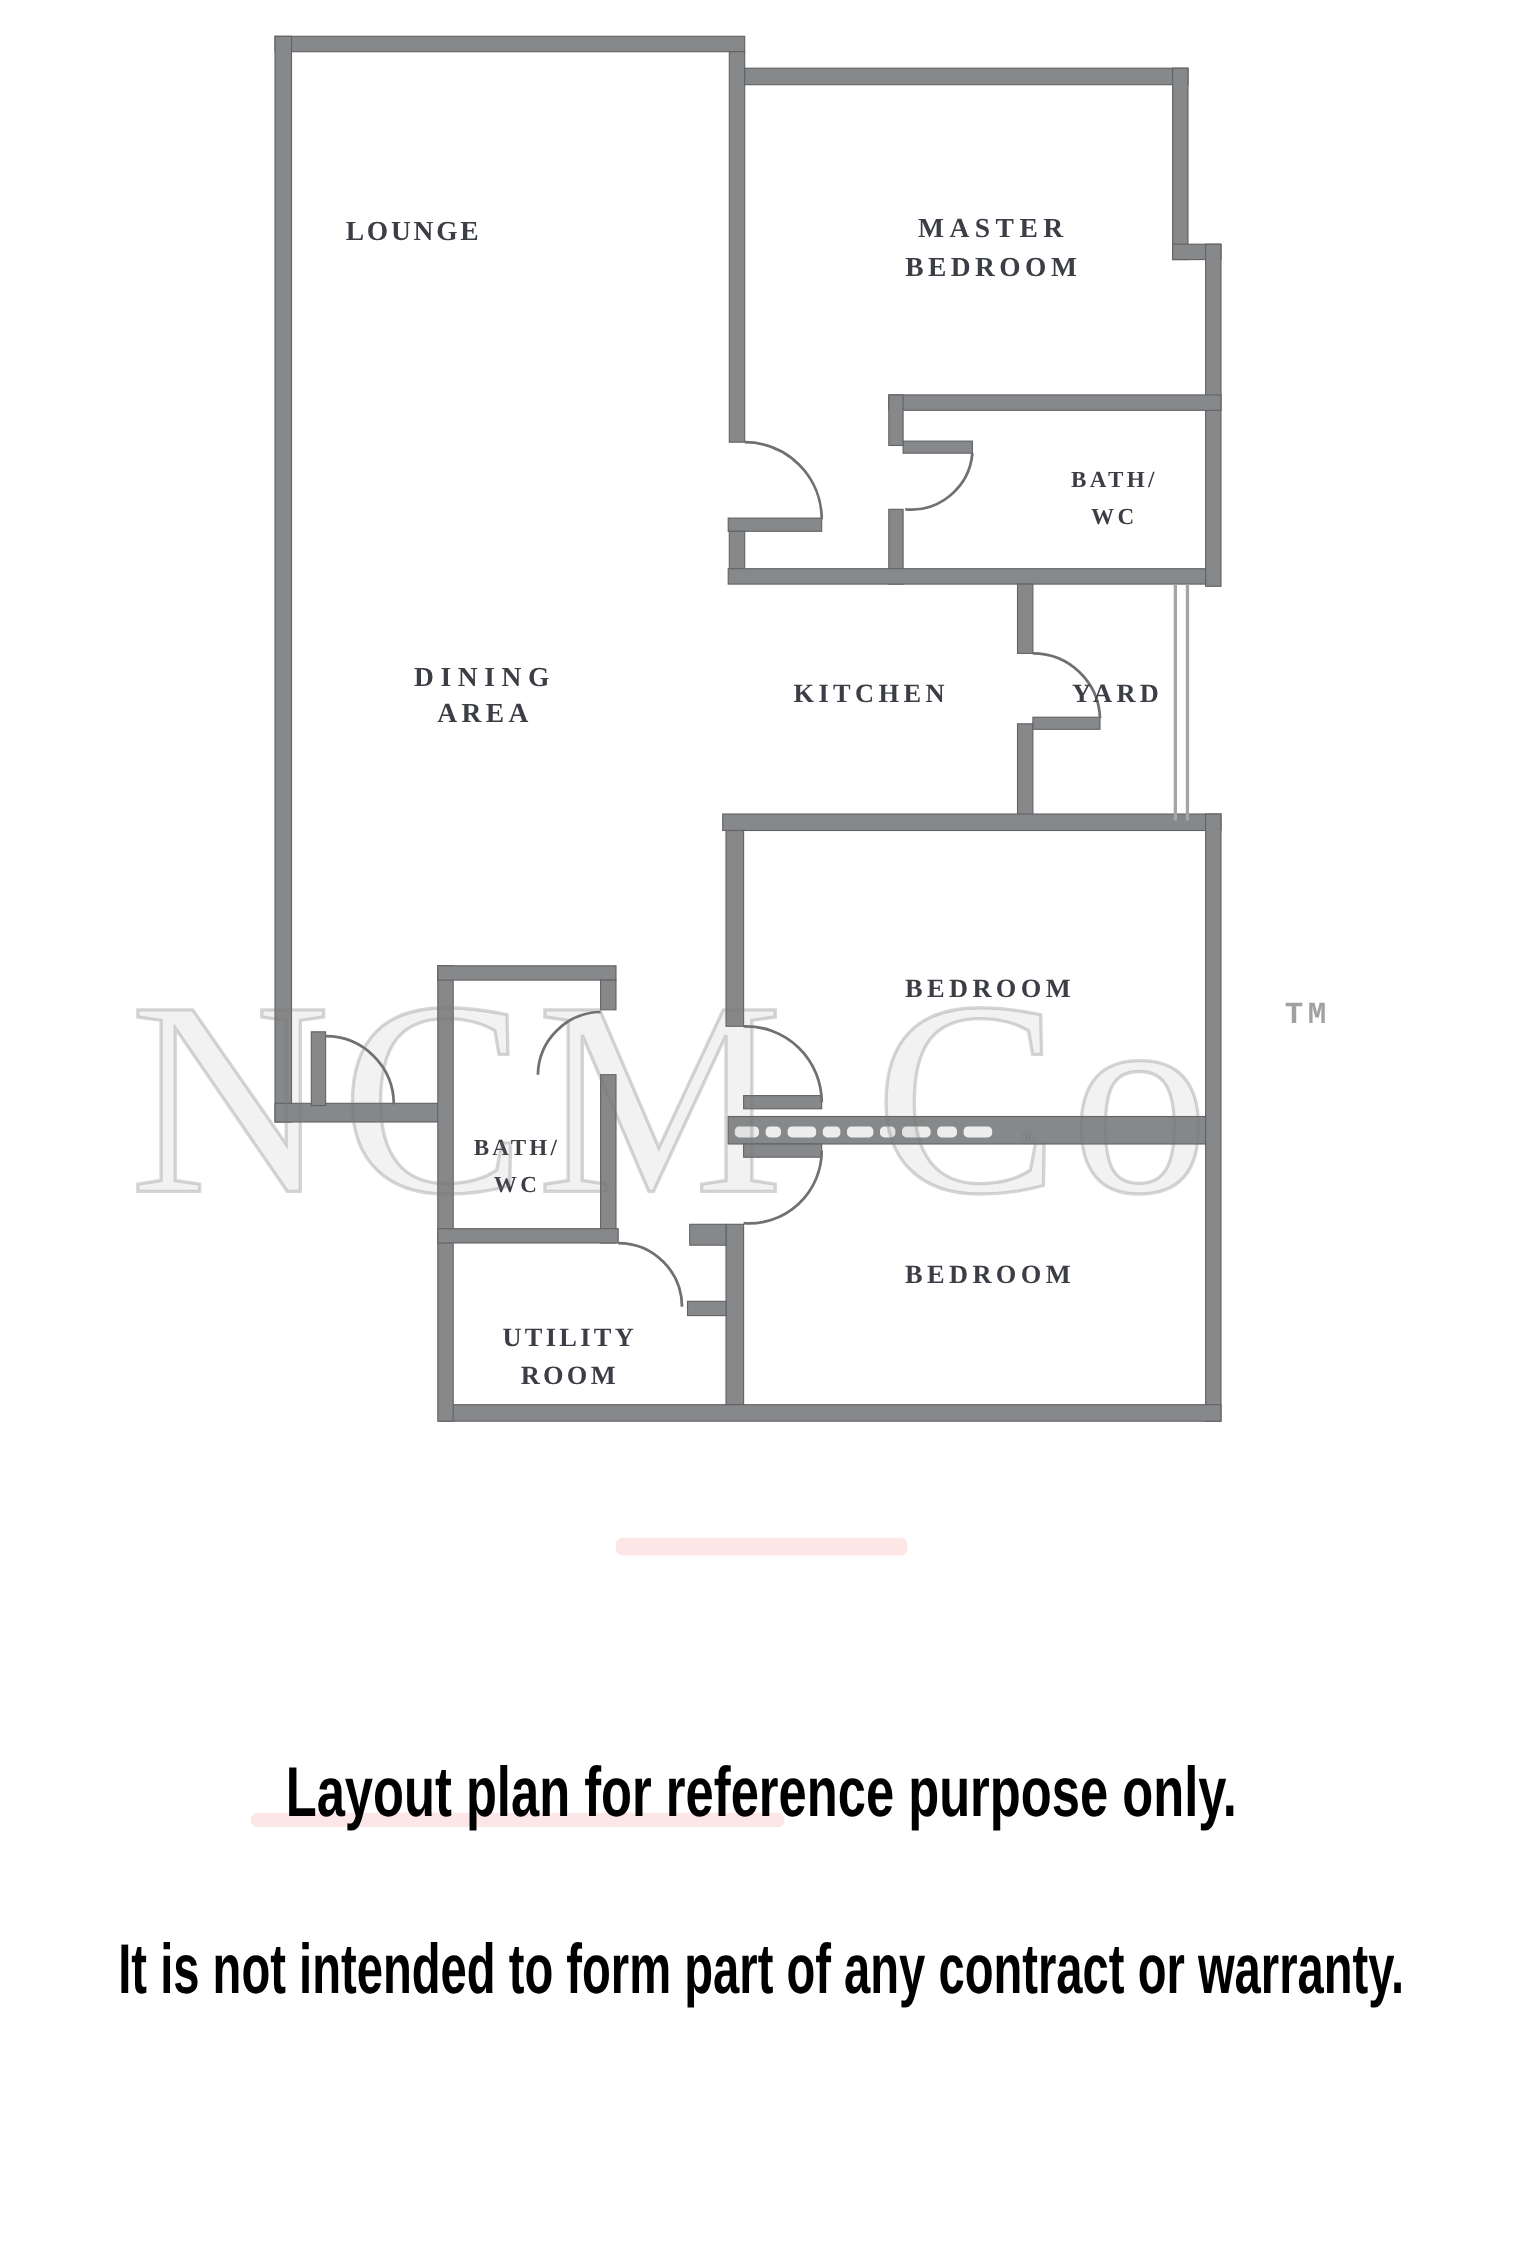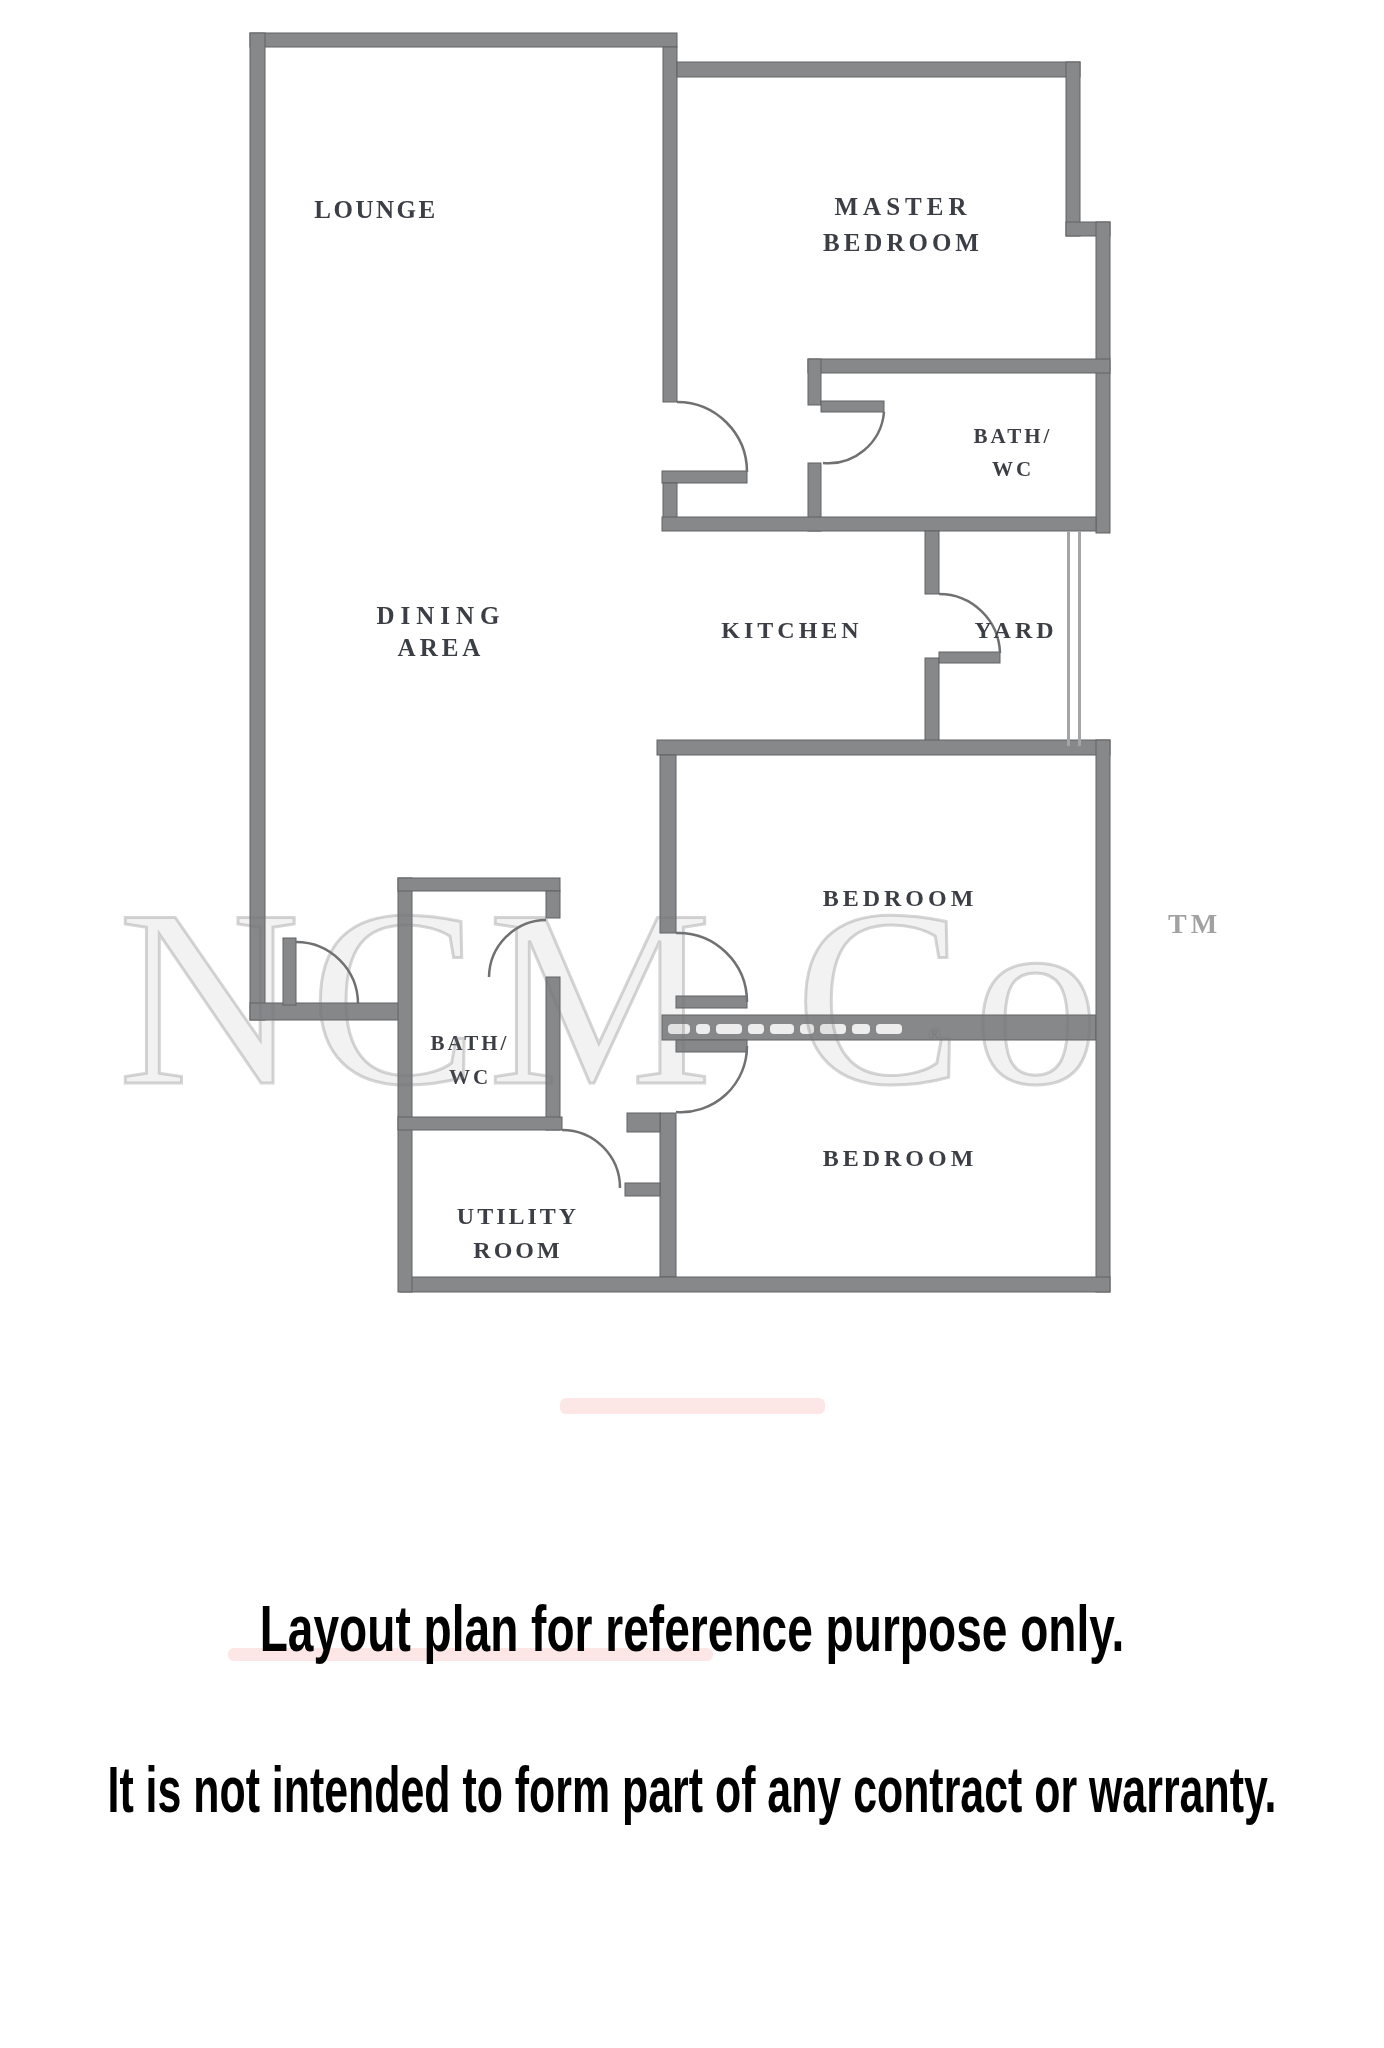--- a/index.html
+++ b/index.html
@@ -17,21 +17,21 @@
     position:absolute;left:118px;top:848px;width:1100px;height:320px;
     font-family:"Liberation Serif",serif;
     font-size:252px;line-height:300px;white-space:nowrap;
     letter-spacing:10px;
     color:rgba(128,128,130,0.10);
     -webkit-text-stroke:3px rgba(120,120,122,0.30);
     pointer-events:none;
   }
   #watermark-tm{
     position:absolute;left:1168px;top:908px;
-    font-family:Liberation Serif, serif;
+    font-family:Liberation Mono, monospace;
     font-size:28px;font-weight:bold;letter-spacing:4px;
     color:rgba(110,110,112,0.65);
   }
   .footer-line{
     position:absolute;left:50%;
     font-family:"Liberation Sans",sans-serif;
     font-weight:bold;color:#000;white-space:nowrap;
   }
   #footer-line1{
     top:1592px;font-size:64px;

